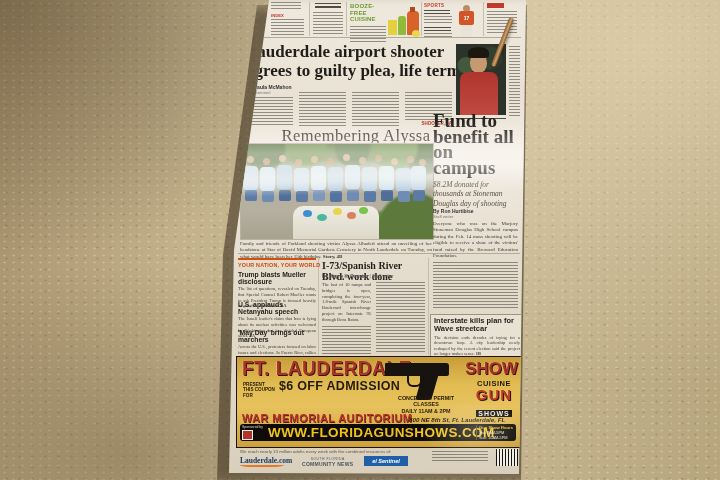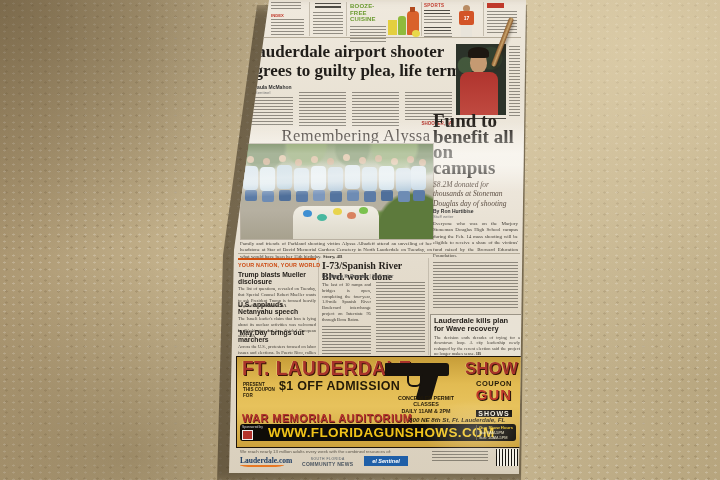--- a/index.html
+++ b/index.html
@@ -150,21 +150,21 @@
     <div class="abs serif" style="left:433px;top:113px;width:82px;font-size:19px;line-height:15.5px;font-weight:bold;color:#26221d;">Fund to benefit all on campus</div>
     <div class="abs serif" style="left:433px;top:180px;width:84px;font-size:7.5px;line-height:1.25;font-style:italic;color:#5d4f44;">$8.2M donated for thousands at Stoneman Douglas day of shooting</div>
     <div class="abs" style="left:433px;top:208px;">
       <div style="font-size:5px;font-weight:bold;color:#333;">By Ron Hurtibise</div>
       <div style="font-size:4.3px;color:#777;">Staff writer</div>
     </div>
     <div class="abs tinybody" style="left:433px;top:221px;width:85px;">Everyone who was on the Marjory Stoneman Douglas High School campus during the Feb. 14 mass shooting will be eligible to receive a share of the victims' fund raised by the Broward Education Foundation.</div>
     <div class="abs fake" style="left:433px;top:262px;width:85px;height:48px;"></div>
 
     <div class="abs" style="left:430px;top:314px;width:86px;height:42px;border:1px solid #9b9486;padding:2px 3px;background:rgba(255,255,250,.25);">
-      <div style="font-size:7.5px;line-height:1.1;font-weight:bold;color:#26221d;">Lauderdale kills plan for Wave recovery</div>
+      <div style="font-size:7.5px;line-height:1.1;font-weight:bold;color:#26221d;">Interstate kills plan for Wave streetcar</div>
       <div class="tinybody" style="font-size:4.4px;margin-top:1px;">
         <span>The decision ends decades of trying for a downtown loop. A city leadership newly reshaped by the recent election said the project no longer makes sense.</span>
         <b>1B</b>
       </div>
     </div>
 
     <div class="abs hairH" style="left:238px;top:253px;width:282px;"></div>
     <div class="abs hairV" style="left:318px;top:258px;height:97px;"></div>
     <div class="abs hairV" style="left:428px;top:258px;height:97px;"></div>
 
@@ -207,29 +207,29 @@
       <div class="abs outline-red" style="left:5px;top:1px;font-size:19px;font-weight:bold;letter-spacing:.5px;font-family:'Liberation Sans',sans-serif;transform:scaleY(1.05);">FT. LAUDERDALE</div>
       <div class="abs outline-red" style="left:228px;top:2px;font-size:17px;font-weight:bold;">SHOW</div>
 
       <div class="abs" style="left:148px;top:3px;width:72px;height:42px;">
         <div class="gunpart" style="left:0;top:3px;width:64px;height:13px;border-radius:1px 3px 2px 1px;"></div>
         <div class="gunpart" style="left:34px;top:14px;width:16px;height:26px;transform:skewX(-16deg);border-radius:0 0 4px 3px;"></div>
         <div class="abs" style="left:22px;top:16px;width:11px;height:9px;border:2.5px solid #17130e;border-radius:0 0 6px 6px;border-top:none;"></div>
       </div>
 
       <div class="abs adtxt" style="left:6px;top:25px;width:33px;font-size:4.6px;font-weight:bold;line-height:1.15;">PRESENT THIS COUPON FOR</div>
-      <div class="abs adtxt" style="left:42px;top:22px;font-size:12.5px;font-weight:bold;letter-spacing:.3px;">$1 OFF ADMISSION</div>
+      <div class="abs adtxt" style="left:42px;top:22px;font-size:12.5px;font-weight:bold;letter-spacing:.3px;">$6 OFF ADMISSION</div>
 
       <div class="abs adtxt" style="left:154px;top:38px;width:70px;text-align:center;font-size:5.4px;font-weight:bold;line-height:1.2;">
         <div>CONCEALED PERMIT CLASSES</div>
         <div>DAILY 11AM &amp; 2PM</div>
       </div>
 
       <div class="abs" style="left:233px;top:22px;width:48px;text-align:center;">
-        <div class="adtxt" style="font-size:7.5px;font-weight:bold;letter-spacing:.5px;">COUPON</div>
+        <div class="adtxt" style="font-size:7.5px;font-weight:bold;letter-spacing:.5px;">CUISINE</div>
         <div style="font-size:15px;font-weight:bold;color:#c0392b;line-height:.95;text-shadow:1px 1px 0 #23140a;letter-spacing:1px;">GUN</div>
         <div style="font-size:7px;font-weight:bold;color:#f5f0e0;background:#17130e;display:inline-block;padding:0 2px;letter-spacing:1px;">SHOWS</div>
       </div>
 
       <div class="abs" style="left:5px;top:55px;font-size:11px;font-weight:bold;color:#b3342c;letter-spacing:.4px;text-shadow:.5px .5px 0 #5e1712;text-align:center;">WAR MEMORIAL AUDITORIUM</div>
       <div class="abs adtxt" style="left:172px;top:59px;font-size:6.2px;font-weight:bold;font-style:italic;">800 NE 8th St, Ft. Lauderdale, FL 33304</div>
 
       <div class="abs" style="left:3px;top:67px;width:276px;height:17px;background:#0f0c07;border-radius:3px;">
         <div class="abs" style="left:2px;top:1px;width:24px;font-size:3.4px;color:#ddd;">
           <span>Sponsored by</span>

